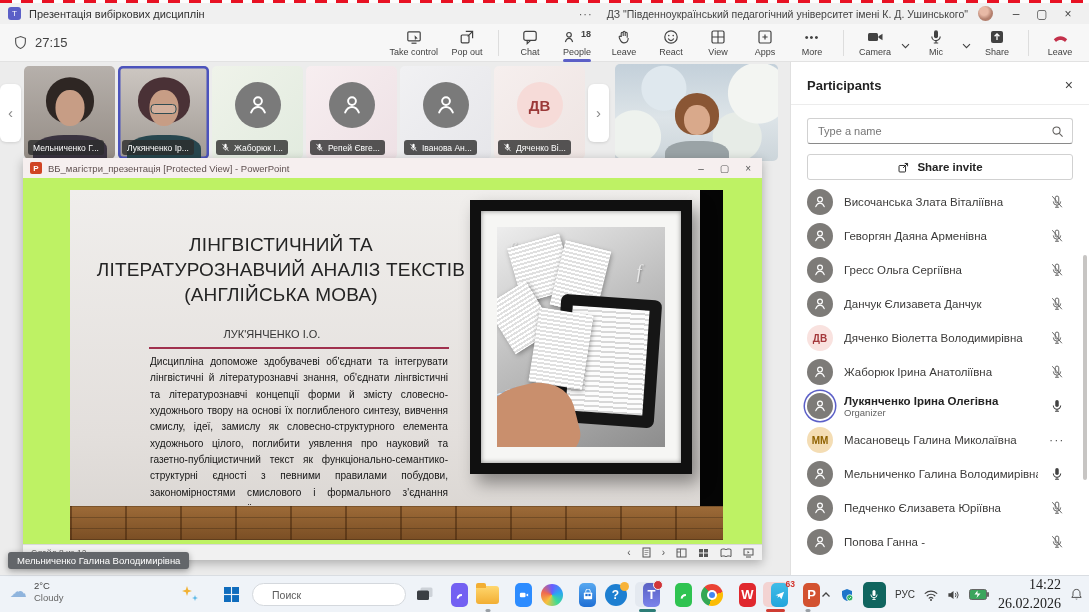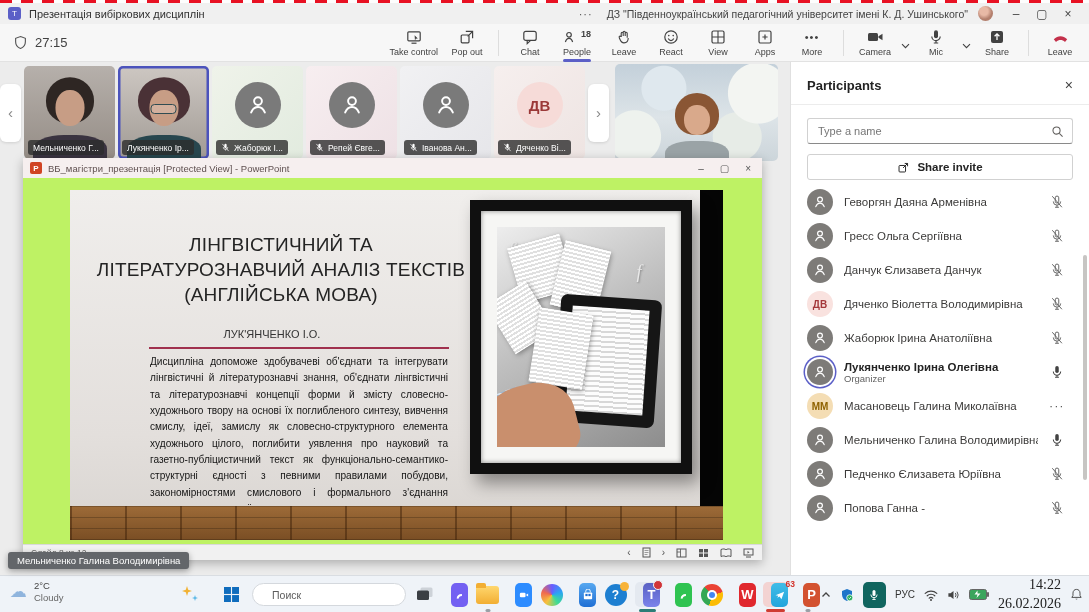--- a/index.html
+++ b/index.html
@@ -579,20 +579,43 @@
     </div>
     <div class="p-invite">
       <svg width="13" height="13" viewBox="0 0 16 16">
           <rect x="2.5" y="5.5" width="8" height="8" rx="1" fill="none" stroke="#242424" stroke-width="1.2"></rect>
           <path d="M7.5 8.5L13 3M9.5 3H13v3.5" fill="none" stroke="#242424" stroke-width="1.2"></path>
         </svg>
       <span>Share invite</span>
     </div>
     <div class="p-list">
 
+        <div class="prow">
+          <div class="pav person">
+            <svg width="16" height="16" viewBox="0 0 16 16">
+              <circle cx="8" cy="5.6" r="2.4" fill="none" stroke="#fff" stroke-width="1.2"></circle>
+              <path d="M3.8 12.6c.9-2.3 2.4-3.4 4.2-3.4s3.3 1.1 4.2 3.4" fill="none" stroke="#fff" stroke-width="1.2" stroke-linecap="round"></path>
+            </svg>
+
+          </div>
+          <div class="ptxt">
+            <div class="pname">Височанська Злата Віталіївна</div>
+
+          </div>
+          <div class="pmic muted">
+
+            <svg class="m-mut" width="14" height="14" viewBox="0 0 16 16">
+              <rect x="6" y="1.2" width="4" height="8" rx="2" fill="none" stroke="#616161" stroke-width="1.1"></rect>
+              <path d="M3.8 7.4a4.2 4.2 0 0 0 8.4 0" fill="none" stroke="#616161" stroke-width="1.1"></path>
+              <path d="M8 11.6v2.4M5.8 14h4.4" stroke="#616161" stroke-width="1.1"></path>
+              <path d="M2.6 1.4l11 12.6" stroke="#616161" stroke-width="1.1"></path>
+            </svg>
+
+          </div>
+        </div>
 
         <div class="prow">
           <div class="pav person">
             <svg width="16" height="16" viewBox="0 0 16 16">
               <circle cx="8" cy="5.6" r="2.4" fill="none" stroke="#fff" stroke-width="1.2"></circle>
               <path d="M3.8 12.6c.9-2.3 2.4-3.4 4.2-3.4s3.3 1.1 4.2 3.4" fill="none" stroke="#fff" stroke-width="1.2" stroke-linecap="round"></path>
             </svg>
 
           </div>
           <div class="ptxt">

